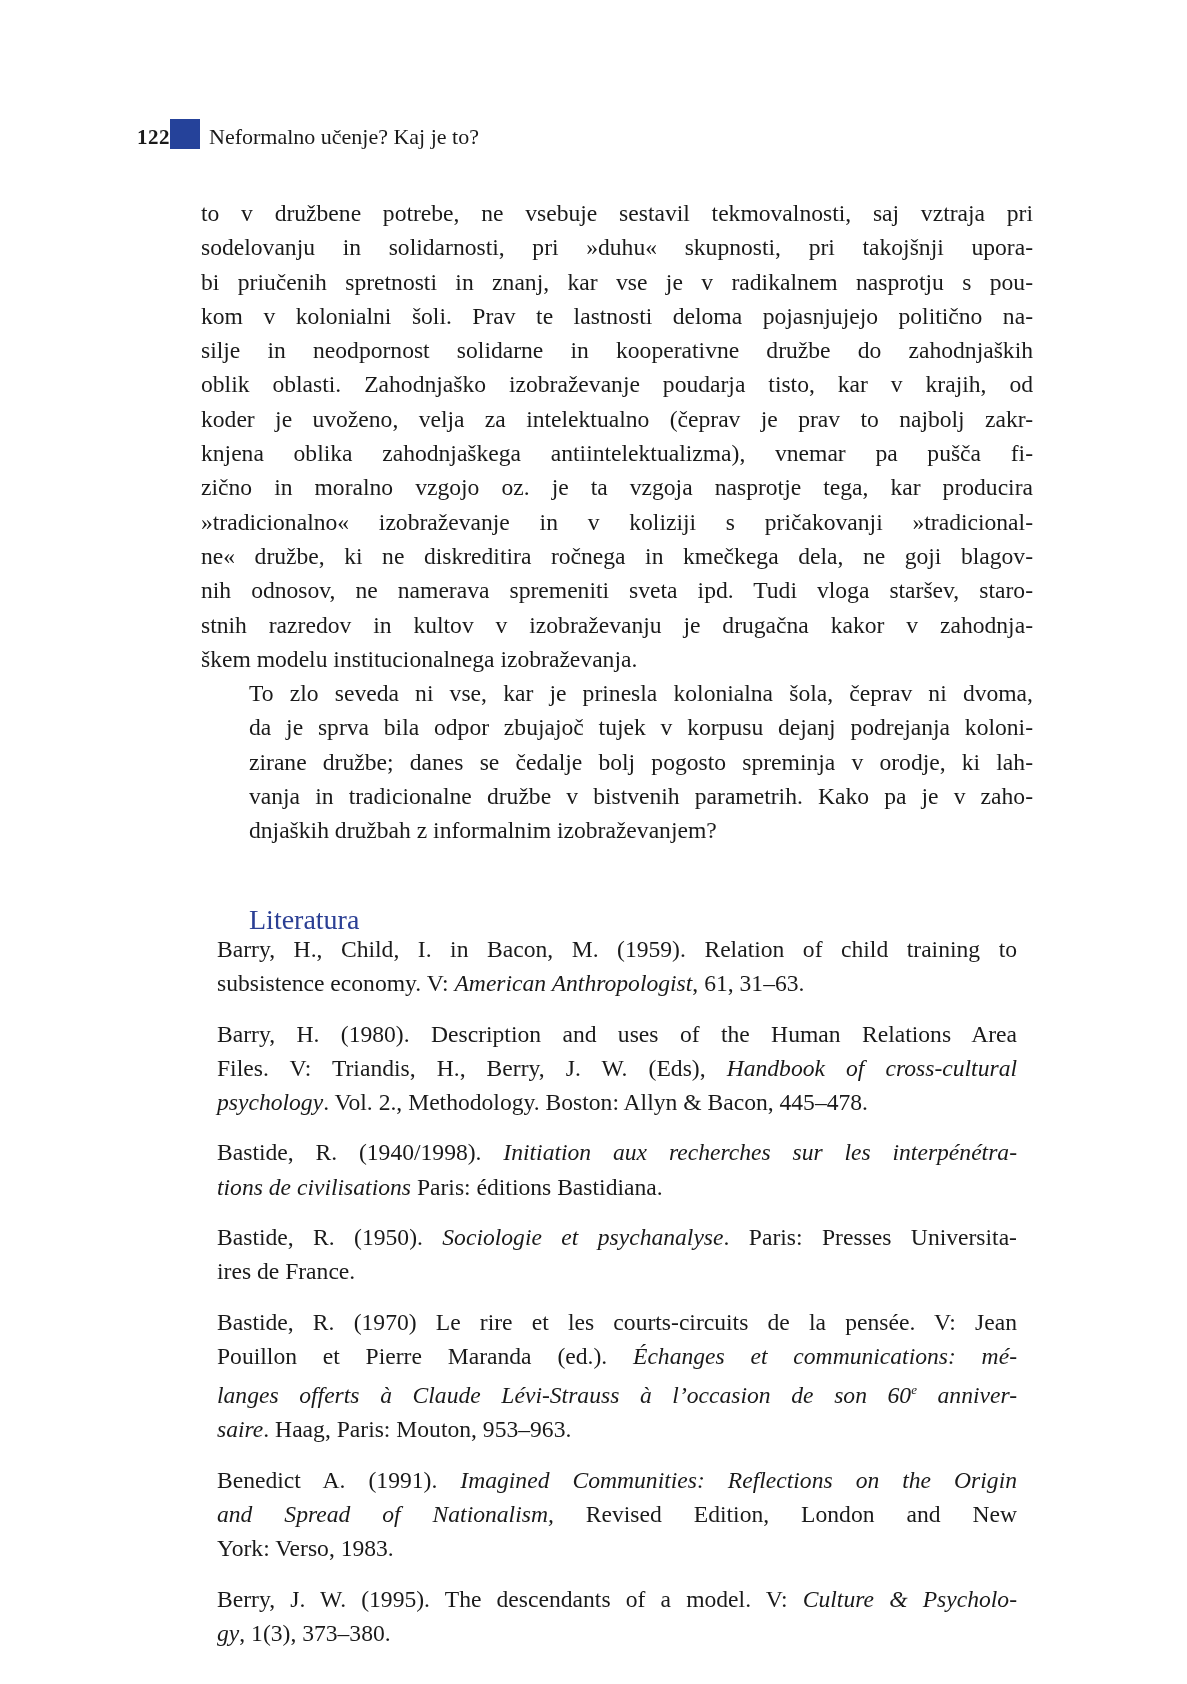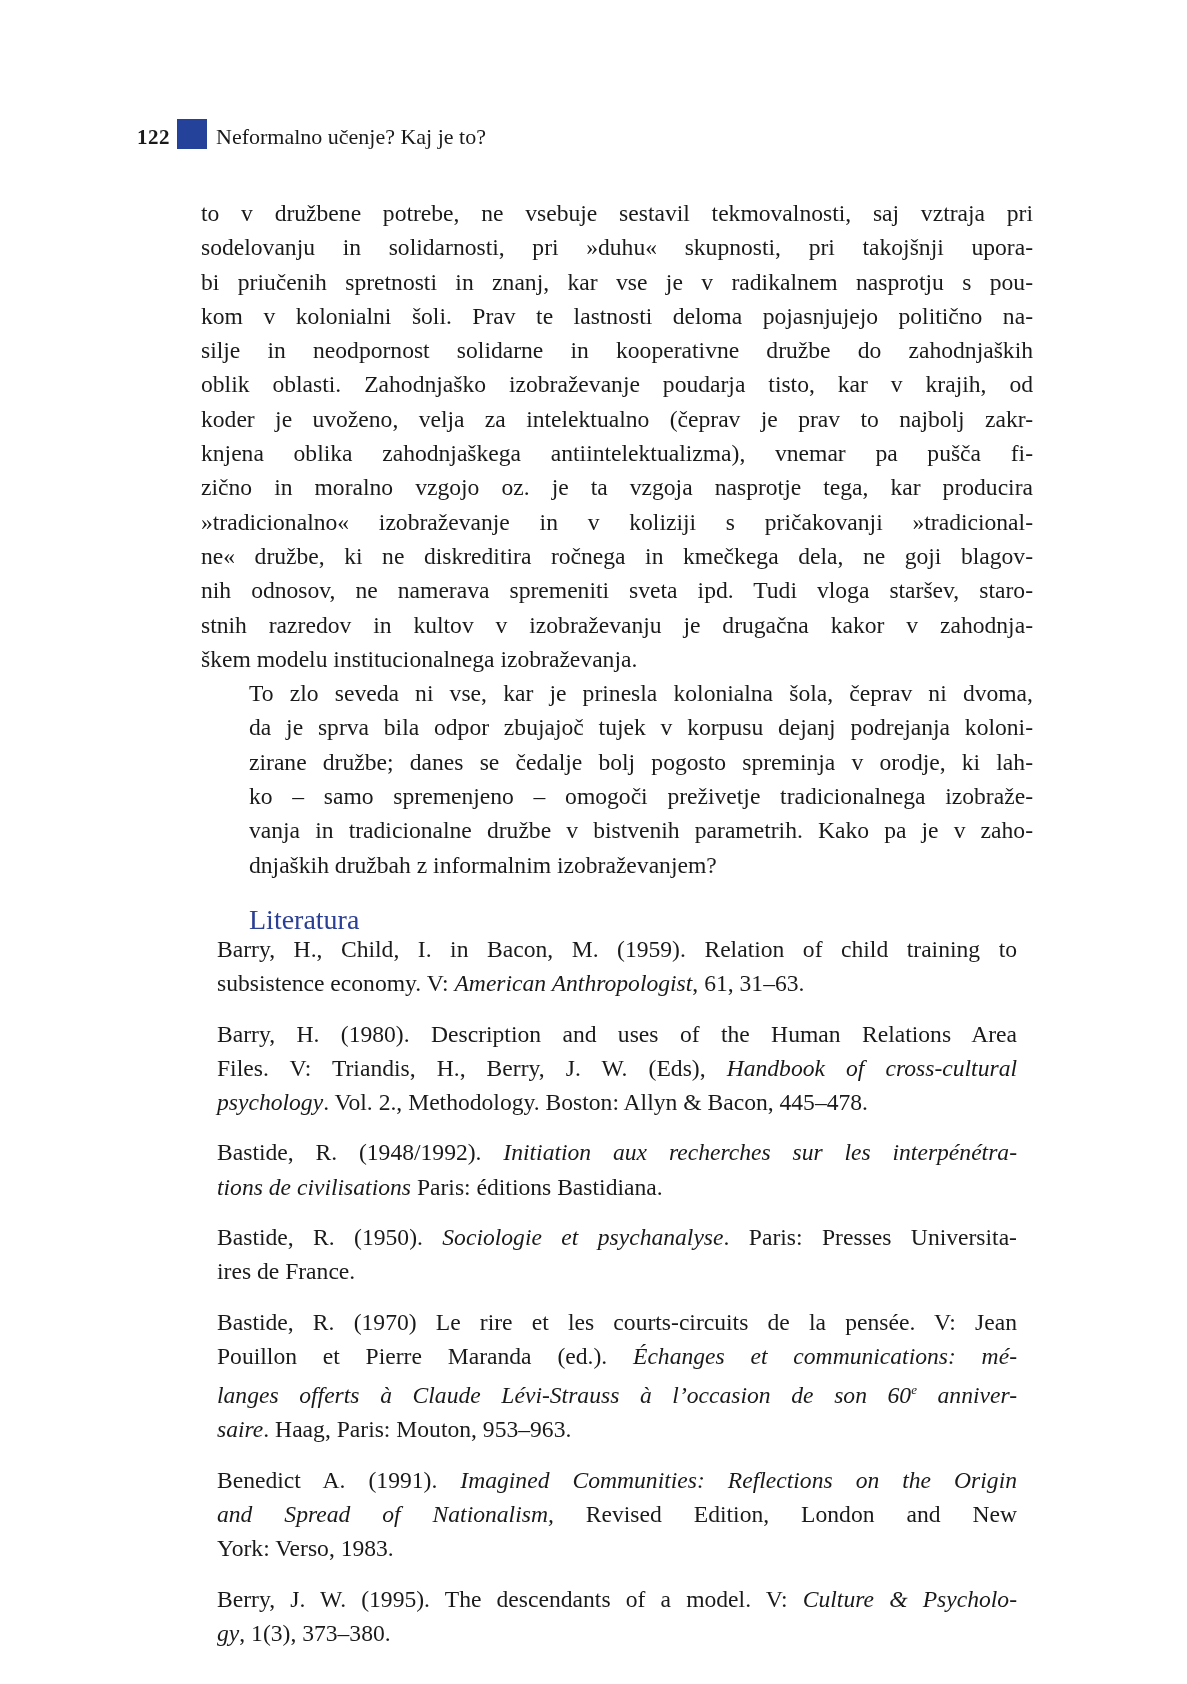--- a/index.html
+++ b/index.html
@@ -1,19 +1,19 @@
 <!DOCTYPE html>
 <html><head>
 <meta charset="utf-8">
 <style>
   html, body { margin: 0; padding: 0; background: #ffffff; }
   body { width: 1187px; height: 1684px; position: relative; overflow: hidden;
          font-family: "Liberation Serif", "DejaVu Serif", serif; color: #1a1a1a; }
   .header { position: absolute; left: 137px; top: 122px; height: 30px; display: flex; align-items: center; }
-  .page-num { font-weight: bold; font-size: 21px; letter-spacing: 0.5px; margin-right: 7px; }
+  .page-num { font-weight: bold; font-size: 21px; letter-spacing: 0.5px; }
   .blue-square { width: 30px; height: 30px; background: #25429a; margin-right: 9px; position: relative; top: -3px; }
   .running-title { font-size: 22px; }
   .body { position: absolute; left: 201px; top: 196px; width: 832px; }
   .para { font-size: 23.6px; line-height: 34.3px; text-align: justify; margin: 0; hyphens: manual; }
   .para.indent { text-indent: 48px; }
   .lit-heading { position: absolute; left: 249px; top: 904px; font-size: 28px; color: #2b3f94; font-weight: normal; margin: 0; }
   .refs { position: absolute; left: 201px; top: 916px; width: 832px; }
   .ref { font-size: 23.6px; line-height: 34.3px; text-align: justify; padding-left: 48px; text-indent: -48px; margin: 16px; }
   .ref i { }
   .line { display: block; text-align: justify; text-align-last: justify; }
@@ -42,40 +42,39 @@
       <span class="line">»tradicionalno« izobraževanje in v koliziji s pričakovanji »tradicional-</span>
       <span class="line">ne« družbe, ki ne diskreditira ročnega in kmečkega dela, ne goji blagov-</span>
       <span class="line">nih odnosov, ne namerava spremeniti sveta ipd. Tudi vloga staršev, staro-</span>
       <span class="line">stnih razredov in kultov v izobraževanju je drugačna kakor v zahodnja-</span>
       <span class="line last">škem modelu institucionalnega izobraževanja.</span>
     </p>
     <p class="para indent">
       <span class="line">To zlo seveda ni vse, kar je prinesla kolonialna šola, čeprav ni dvoma,</span>
       <span class="line">da je sprva bila odpor zbujajoč tujek v korpusu dejanj podrejanja koloni-</span>
       <span class="line">zirane družbe; danes se čedalje bolj pogosto spreminja v orodje, ki lah-</span>
-      <span class="line">ko – samo spremenjeno – omogoči preživetje tradicionalnega izobraže-</span>
       <span class="line">vanja in tradicionalne družbe v bistvenih parametrih. Kako pa je v zaho-</span>
       <span class="line last">dnjaških družbah z informalnim izobraževanjem?</span>
     </p>
   </div>
 
 <h2 class="lit-heading">Literatura</h2>
 
 <div class="refs" id="refs">
     <p class="ref">
       <span class="line"><span>Barry, H., Child, I. in Bacon, M. (1959). Relation of child training to</span></span>
       <span class="line last"><span>subsistence economy. V: </span><i>American Anthropologist</i><span>, 61, 31–63.</span></span>
     </p>
     <p class="ref">
       <span class="line"><span>Barry, H. (1980). Description and uses of the Human Relations Area</span></span>
       <span class="line"><span>Files. V: Triandis, H., Berry, J. W. (Eds), </span><i>Handbook of cross-cultural</i></span>
       <span class="line last"><i>psychology</i><span>. Vol. 2., Methodology. Boston: Allyn &amp; Bacon, 445–478.</span></span>
     </p>
     <p class="ref">
-      <span class="line"><span>Bastide, R. (1948/1992). </span><i>Initiation aux recherches sur les interpénétra-</i></span>
+      <span class="line"><span>Bastide, R. (1940/1998). </span><i>Initiation aux recherches sur les interpénétra-</i></span>
       <span class="line last"><i>tions de civilisations</i><span> Paris: éditions Bastidiana.</span></span>
     </p>
     <p class="ref">
       <span class="line"><span>Bastide, R. (1950). </span><i>Sociologie et psychanalyse</i><span>. Paris: Presses Universita-</span></span>
       <span class="line last"><span>ires de France.</span></span>
     </p>
     <p class="ref">
       <span class="line"><span>Bastide, R. (1970) Le rire et les courts-circuits de la pensée. V: Jean</span></span>
       <span class="line"><span>Pouillon et Pierre Maranda (ed.). </span><i>Échanges et communications: mé-</i></span>
       <span class="line"><i>langes offerts à Claude Lévi-Strauss à l’occasion de son 60</i><i><sup style="font-size: 0.55em;">e</sup></i><i> anniver-</i></span>

